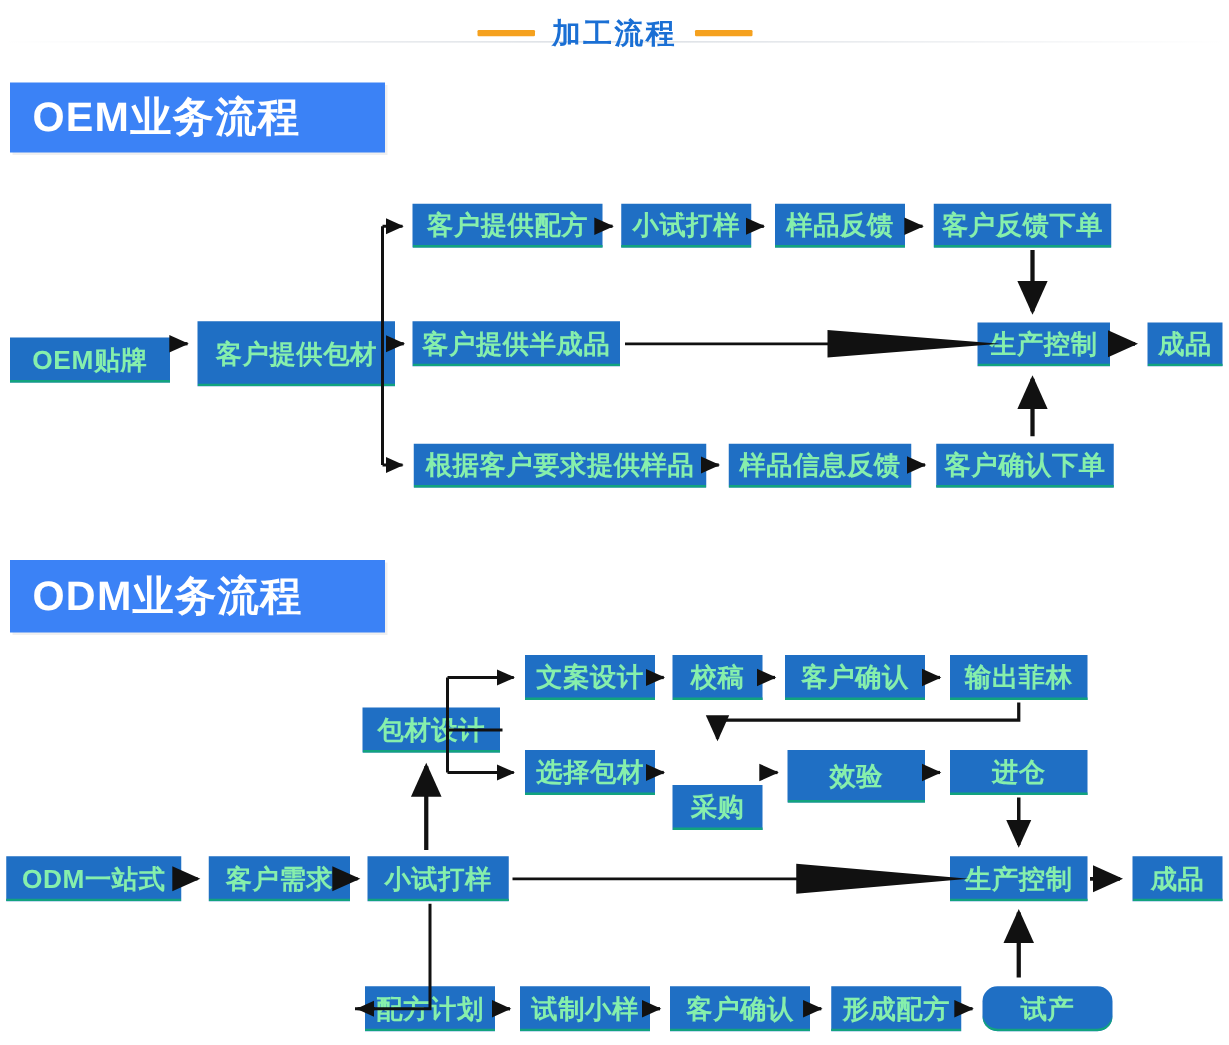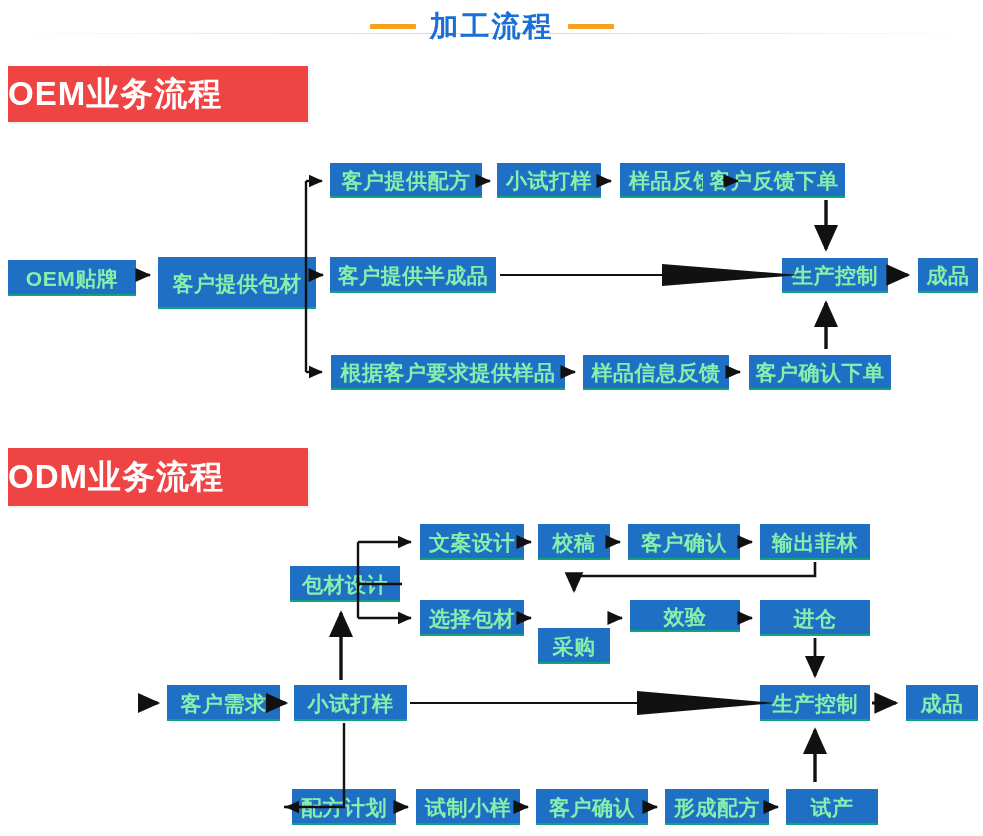--- a/index.html
+++ b/index.html
@@ -12,36 +12,37 @@
   }
   #stage{position:absolute;left:0;top:0;width:983px;height:836px;}
 
   
   .title-wrap{
     position:absolute;left:0;top:6px;width:983px;height:40px;
     display:flex;align-items:center;justify-content:center;gap:14px;
   }
   .title-dash{width:46px;height:5px;background:#f5a11e;border-radius:1px;}
   .title-text{
-    font-size:29px;font-weight:bold;color:#1a6fd4;letter-spacing:2px;
+    font-size:23px;font-weight:bold;color:#1a6fd4;letter-spacing:2px;
     line-height:1;
   }
   .title-rule{
     position:absolute;left:0;top:27px;width:983px;height:1px;
     background:linear-gradient(to right,rgba(210,215,222,0),rgba(200,206,214,.85),rgba(210,215,222,0));
     z-index:-1;
   }
 
   
   .banner{
     position:absolute;
-    background:#ef4444;
+    background:#3b82f6;
     color:#ffffff;
     font-size:33px;font-weight:bold;letter-spacing:1px;
     display:flex;align-items:center;
+    padding-left:18px;
     box-sizing:border-box;
     box-shadow:2px 2px 0 rgba(0,0,0,.06);
   }
 
   
   .node{
     position:absolute;
     background:#1f6fc4;
     color:#86efac;
     font-weight:bold;
@@ -63,78 +64,79 @@
 
   <div class="title-wrap">
     <div class="title-rule"></div>
     <span class="title-dash"></span>
     <span class="title-text">加工流程</span>
     <span class="title-dash"></span>
   </div>
 
   <div class="banner" style="left:8px;top:66px;width:300px;height:56px;">OEM业务流程</div>
 
-  <div class="node md teal" style="left:8px;top:260px;width:128px;height:36px;">OEM贴牌</div>
+  <div class="node md teal" style="left:8px;top:270px;width:128px;height:36px;">OEM贴牌</div>
 
   <div class="node md teal" style="left:158px;top:257px;width:158px;height:52px;">客户提供包材</div>
 
   <div class="node md teal" style="left:330px;top:163px;width:152px;height:35px;">客户提供配方</div>
 
   <div class="node md teal" style="left:497px;top:163px;width:104px;height:35px;">小试打样</div>
 
   <div class="node md teal" style="left:620px;top:163px;width:104px;height:35px;">样品反馈</div>
 
-  <div class="node md teal" style="left:703px;top:163px;width:142px;height:35px;text-align:center;">客户反馈下单</div>
+  <div class="node md teal" style="left:747px;top:163px;width:142px;height:35px;text-align:center;">客户反馈下单</div>
 
   <div class="node md teal" style="left:330px;top:257px;width:166px;height:36px;">客户提供半成品</div>
 
   <div class="node md teal" style="left:331px;top:355px;width:234px;height:35px;">根据客户要求提供样品</div>
 
   <div class="node md teal" style="left:583px;top:355px;width:146px;height:35px;">样品信息反馈</div>
 
   <div class="node md teal" style="left:749px;top:355px;width:142px;height:35px;">客户确认下单</div>
 
   <div class="node md teal" style="left:782px;top:258px;width:106px;height:35px;">生产控制</div>
 
   <div class="node md teal" style="left:918px;top:258px;width:60px;height:35px;">成品</div>
 
   <div class="banner" style="left:8px;top:448px;width:300px;height:58px;">ODM业务流程</div>
 
+  <div class="node md teal" style="left:5px;top:685px;width:140px;height:36px;">ODM一站式</div>
 
   <div class="node md teal" style="left:167px;top:685px;width:113px;height:36px;">客户需求</div>
 
   <div class="node md teal" style="left:294px;top:685px;width:113px;height:36px;">小试打样</div>
 
   <div class="node md teal" style="left:290px;top:566px;width:110px;height:36px;">包材设计</div>
 
   <div class="node md teal" style="left:420px;top:524px;width:104px;height:36px;">文案设计</div>
 
   <div class="node md teal" style="left:538px;top:524px;width:72px;height:36px;">校稿</div>
 
   <div class="node md teal" style="left:628px;top:524px;width:112px;height:36px;">客户确认</div>
 
   <div class="node md teal" style="left:760px;top:524px;width:110px;height:36px;">输出菲林</div>
 
   <div class="node md teal" style="left:420px;top:600px;width:104px;height:36px;">选择包材</div>
 
   <div class="node md teal" style="left:538px;top:600px;width:72px;height:36px;margin-top:28px;">采购</div>
 
-  <div class="node md teal" style="left:630px;top:600px;width:110px;height:32px;">效验</div>
+  <div class="node md teal" style="left:630px;top:600px;width:110px;height:42px;">效验</div>
 
   <div class="node md teal" style="left:760px;top:600px;width:110px;height:36px;">进仓</div>
 
   <div class="node md teal" style="left:292px;top:789px;width:104px;height:36px;">配方计划</div>
 
   <div class="node md teal" style="left:416px;top:789px;width:104px;height:36px;">试制小样</div>
 
   <div class="node md teal" style="left:536px;top:789px;width:112px;height:36px;">客户确认</div>
 
   <div class="node md teal" style="left:665px;top:789px;width:104px;height:36px;">形成配方</div>
 
-  <div class="node md teal" style="left:786px;top:789px;width:92px;height:36px;">试产</div>
+  <div class="node md teal" style="left:786px;top:789px;width:104px;height:36px;border-radius:12px;">试产</div>
 
   <div class="node md teal" style="left:760px;top:685px;width:110px;height:36px;">生产控制</div>
 
   <div class="node md teal" style="left:906px;top:685px;width:72px;height:36px;">成品</div>
 
   <svg class="links" viewBox="0 0 983 836" xmlns="http://www.w3.org/2000/svg">
     <defs>
       <marker id="ah" markerWidth="7" markerHeight="7" refX="5.6" refY="3" orient="auto">
         <path d="M0,0.3 L6,3 L0,5.7 z" fill="#111111"></path>
       </marker>

